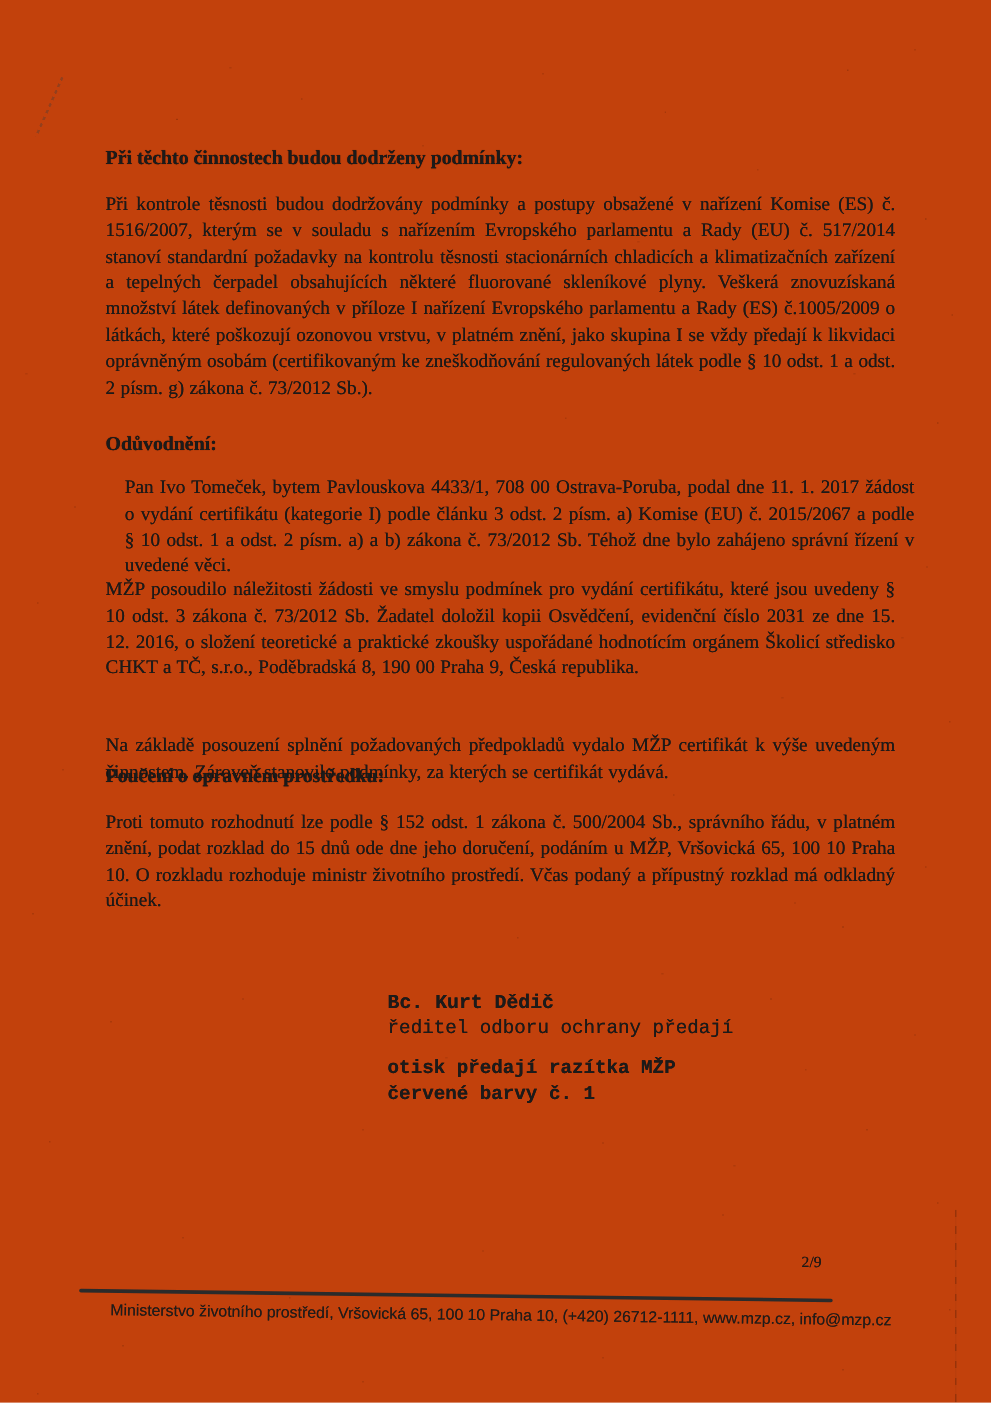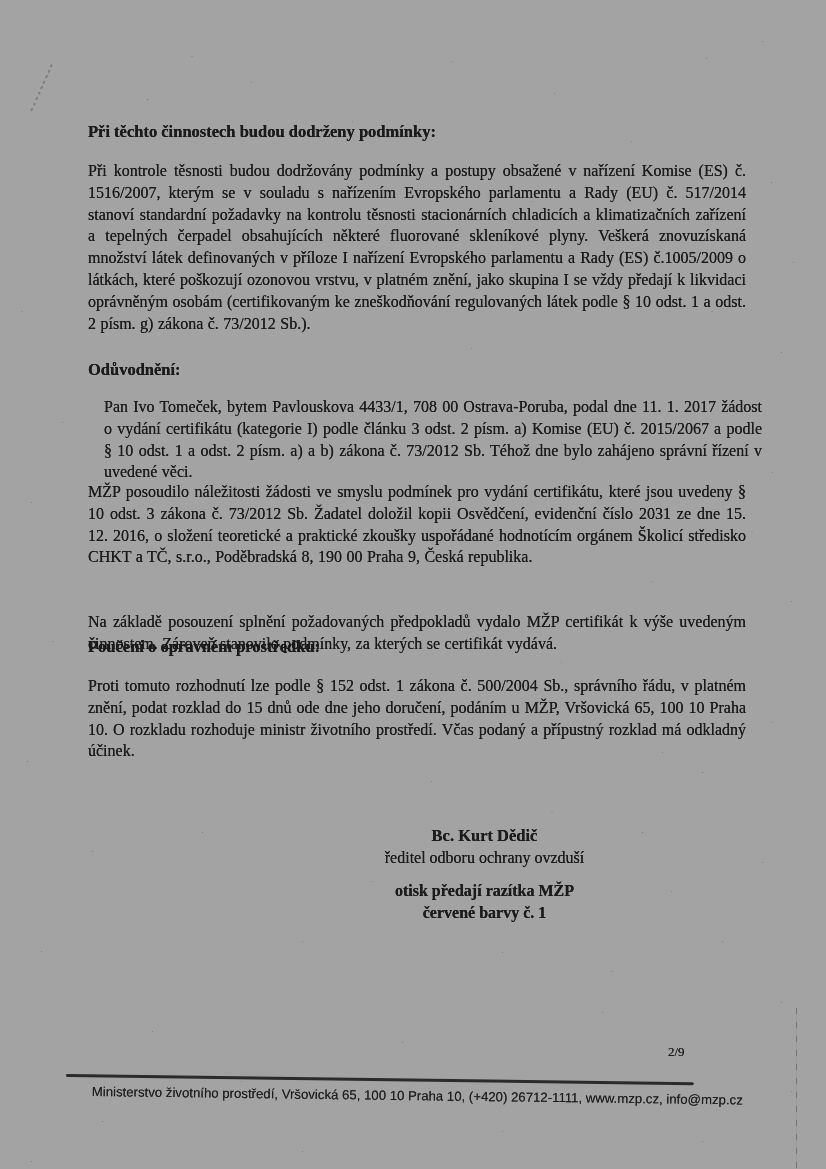--- a/index.html
+++ b/index.html
@@ -4,21 +4,21 @@
 <style>
   html, body {
     margin: 0;
     padding: 0;
     background: #ffffff;
   }
   .page {
     position: relative;
     width: 826px;
     height: 1169px;
-    background: #a3a3a3;
+    background: #c2410c;
     overflow: hidden;
     font-family: "Liberation Serif", "DejaVu Serif", serif;
     color: #1b1b1b;
   }
   
   .noise-a {
     position: absolute; left: 0; top: 0; width: 1px; height: 1px;
     background: transparent;
     box-shadow:
       147px 99px rgba(0,0,0,.30), 251px 82px rgba(0,0,0,.22), 452px 61px rgba(0,0,0,.20),
@@ -73,25 +73,26 @@
   .heading {
     position: absolute;
     left: 88px;
     font-size: 16.5px;
     font-weight: bold;
     margin: 0;
     text-shadow: 0 0 0.6px rgba(0,0,0,.9);
   }
   .signature-block {
     position: absolute;
-    left: 312px;
+    left: 323px;
     top: 826px;
     width: 345px;
-    text-align: center;
+    text-align: left;
     text-shadow: 0 0 0.5px rgba(10,10,10,.85);
+    font-family: Liberation Mono, monospace;
   }
   .signature-name {
     font-size: 16.5px;
     font-weight: bold;
     margin: 0 0 3px 0;
   }
   .signature-title {
     font-size: 16px;
     margin: 0 0 13px 0;
   }
@@ -166,21 +167,21 @@
   <p class="body-text" style="top:481px;">MŽP posoudilo náležitosti žádosti ve smyslu podmínek pro vydání certifikátu, které jsou uvedeny § 10 odst. 3 zákona č. 73/2012 Sb. Žadatel doložil kopii Osvědčení, evidenční číslo 2031 ze dne 15. 12. 2016, o složení teoretické a praktické zkoušky uspořádané hodnotícím orgánem Školicí středisko CHKT a TČ, s.r.o., Poděbradská 8, 190 00 Praha 9, Česká republika.</p>
 
   <p class="body-text" style="top:611px;">Na základě posouzení splnění požadovaných předpokladů vydalo MŽP certifikát k výše uvedeným činnostem. Zároveň stanovilo podmínky, za kterých se certifikát vydává.</p>
 
   <h3 class="heading" style="top:637px;">Poučení o opravném prostředku:</h3>
 
   <p class="body-text" style="top:675px;">Proti tomuto rozhodnutí lze podle § 152 odst. 1 zákona č. 500/2004 Sb., správního řádu, v platném znění, podat rozklad do 15 dnů ode dne jeho doručení, podáním u MŽP, Vršovická 65, 100 10 Praha 10. O rozkladu rozhoduje ministr životního prostředí. Včas podaný a přípustný rozklad má odkladný účinek.</p>
 
   <div class="signature-block">
     <p class="signature-name">Bc. Kurt Dědič</p>
-    <p class="signature-title">ředitel odboru ochrany ovzduší</p>
+    <p class="signature-title">ředitel odboru ochrany předají</p>
     <p class="stamp-note">otisk předají razítka MŽP</p>
     <p class="stamp-note">červené barvy č. 1</p>
   </div>
 
 
   <div class="page-number">2/9</div>
 
   <div class="footer-rule"></div>
 
   <div class="footer-text">Ministerstvo životního prostředí, Vršovická 65, 100 10 Praha 10, (+420) 26712-1111, www.mzp.cz, info@mzp.cz</div>

